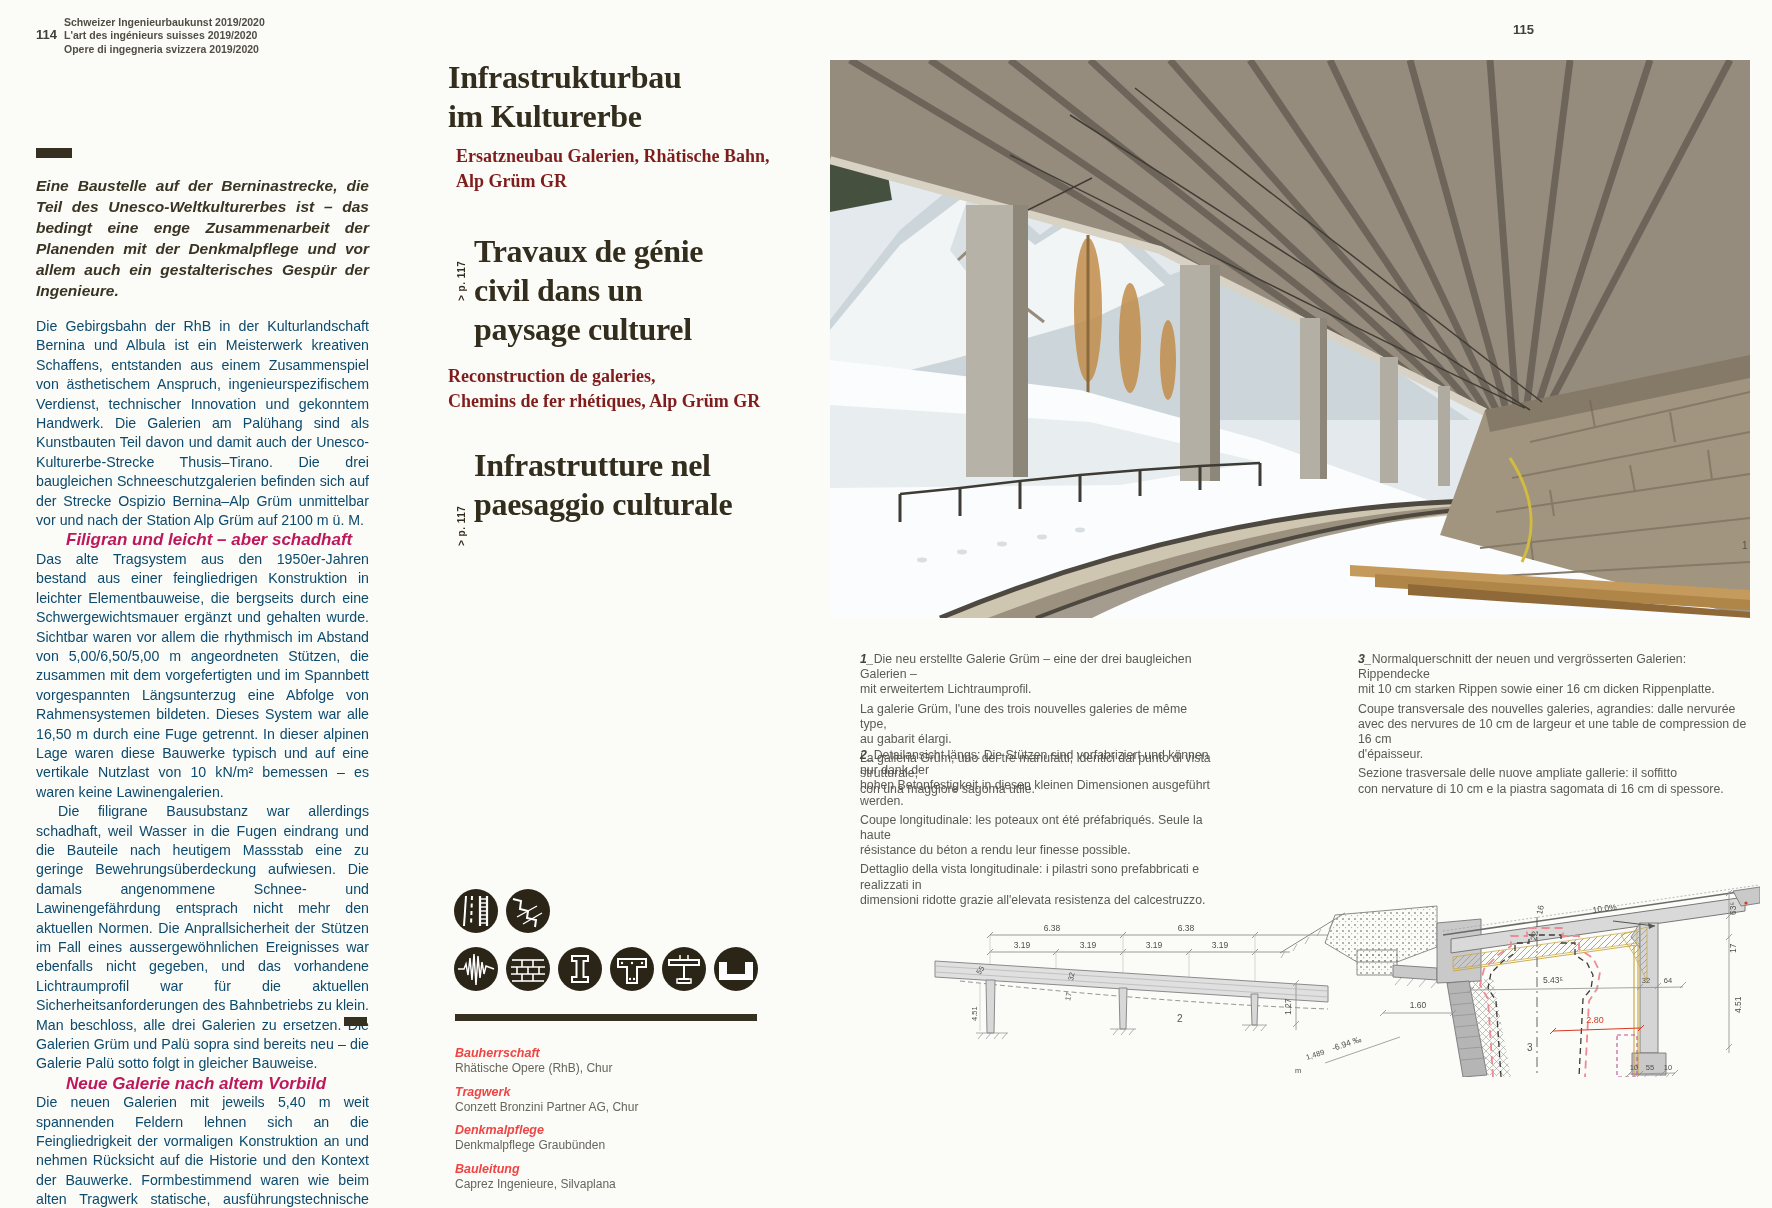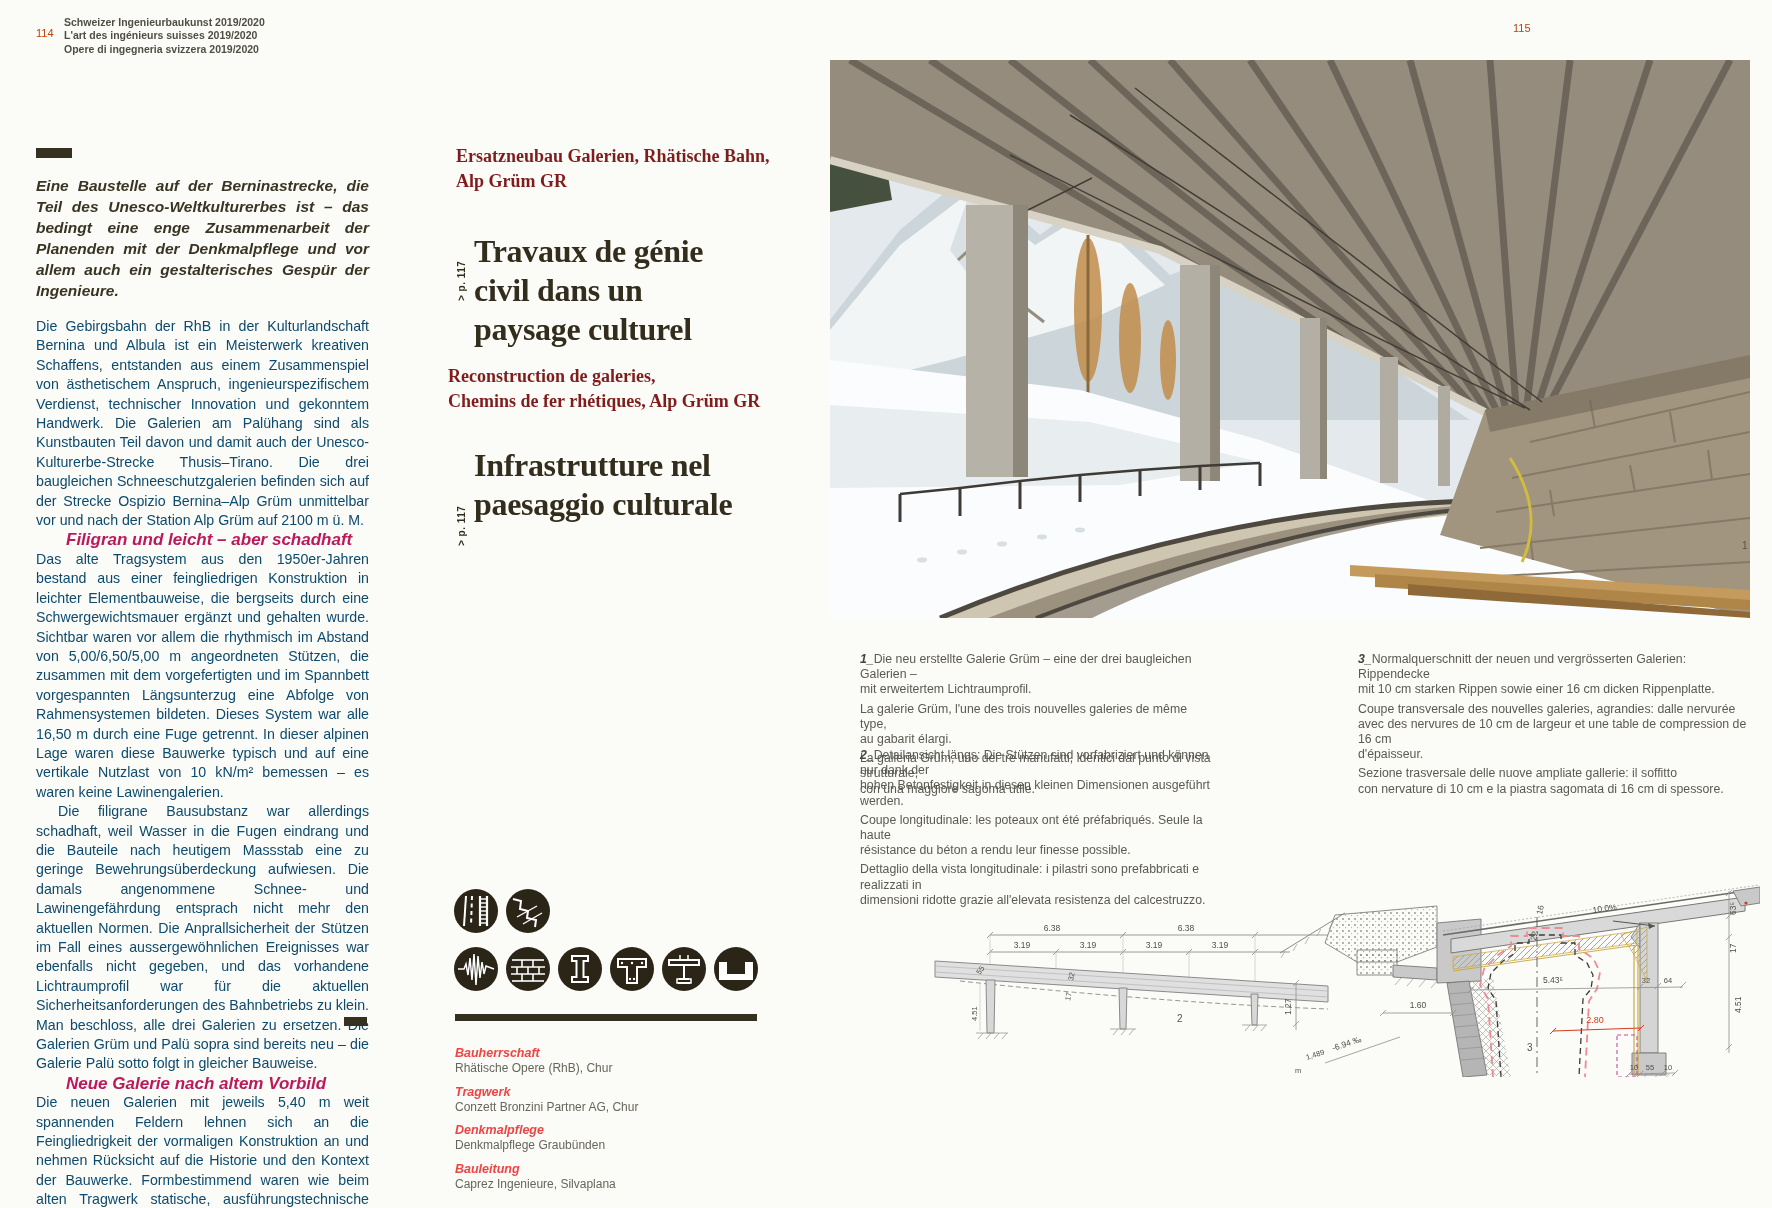--- a/index.html
+++ b/index.html
@@ -1,21 +1,21 @@
 <!DOCTYPE html>
 <html><head>
 <meta charset="utf-8">
 <style>
   *{box-sizing:border-box;margin:0;padding:0}
   html,body{width:1772px;height:1208px}
   body{position:relative;background:#fbfbf7;font-family:"Liberation Sans",sans-serif;color:#67665d;overflow:hidden}
   .abs{position:absolute}
   .pre{white-space:pre-line}
   
-  .pagenum{font-weight:normal;font-size:11px;color:#c2410c}
+  .pagenum{font-weight:bold;font-size:13px;color:#404040}
   .edition{font-size:10.5px;line-height:13.4px;font-weight:bold;color:#504e44}
   
   .colL{position:absolute;left:36px;top:148px;width:333px}
   .lead-marker{width:36px;height:10px;background:#35301f;margin-bottom:17px}
   .lead{font-size:15.5px;line-height:21px;font-weight:bold;font-style:italic;color:#3a3424;text-align:justify;margin-bottom:16px}
   .body-p{font-size:14.2px;line-height:19.4px;text-align:justify;color:#0c4a6e}
   .subhead{font-size:17px;line-height:19.4px;font-weight:bold;font-style:italic;color:#be185d;text-indent:30px;}
   .indent{text-indent:22px}
   .end-marker{position:absolute;left:344px;top:1017px;width:23px;height:9px;background:#35301f}
   
@@ -58,20 +58,22 @@
   <p class="subhead">Filigran und leicht – aber schadhaft</p>
   <p class="body-p">Das alte Tragsystem aus den 1950er-Jahren bestand aus einer feingliedrigen Konstruktion in leichter Elementbauweise, die bergseits durch eine Schwergewichtsmauer ergänzt und gehalten wurde. Sichtbar waren vor allem die rhythmisch im Abstand von 5,00/6,50/5,00 m angeordneten Stützen, die zusammen mit dem vorgefertigten und im Spannbett vorgespannten Längsunterzug eine Abfolge von Rahmensystemen bildeten. Dieses System war alle 16,50 m durch eine Fuge getrennt. In dieser alpinen Lage waren diese Bauwerke typisch und auf eine vertikale Nutzlast von 10 kN/m² bemessen – es waren keine Lawinengalerien.</p>
   <p class="body-p indent">Die filigrane Bausubstanz war allerdings schadhaft, weil Wasser in die Fugen eindrang und die Bauteile nach heutigem Massstab eine zu geringe Bewehrungsüberdeckung aufwiesen. Die damals angenommene Schnee- und Lawinengefährdung entsprach nicht mehr den aktuellen Normen. Die Anprallsicherheit der Stützen im Fall eines aussergewöhnlichen Ereignisses war ebenfalls nicht gegeben, und das vorhandene Lichtraumprofil war für die aktuellen Sicherheitsanforderungen des Bahnbetriebs zu klein. Man beschloss, alle drei Galerien zu ersetzen. Die Galerien Grüm und Palü sopra sind bereits neu – die Galerie Palü sotto folgt in gleicher Bauweise.</p>
   <p class="subhead">Neue Galerie nach altem Vorbild</p>
   <p class="body-p">Die neuen Galerien mit jeweils 5,40 m weit spannenden Feldern lehnen sich an die Feingliedrigkeit der vormaligen Konstruktion an und nehmen Rücksicht auf die Historie und den Kontext der Bauwerke. Formbestimmend waren wie beim alten Tragwerk statische, ausführungstechnische und wirtschaftliche Überlegungen. So ist die Galeriedecke wieder als Rippendecke vor Ort ausgeführt, da dieses System bei geringem Materialverbrauch statisch äusserst leistungsfähig ist. Auch übernahm das Planungsteam die Rhythmisierung der Stützen – allerdings mit vereinheitlichtem Abstand von 6,38 m, und das Dach liegt rückseitig wieder auf der bestehenden Natursteinstützmauer, die instand gesetzt, verstärkt und leicht erhöht erhalten blieb.</p>
 
 </div>
 <div class="end-marker"></div>
 
 <div class="colM">
+  <h1 class="title pre" style="left:0;top:58px">Infrastrukturbau
+im Kulturerbe</h1>
   <h2 class="subtitle pre" style="left:8px;top:144px">Ersatzneubau Galerien, Rhätische Bahn,
 Alp Grüm GR</h2>
 
   <span class="pageref" style="left:8px;top:301px">&gt; p. 117</span>
   <h1 class="title pre" style="left:26px;top:232px">Travaux de génie
 civil dans un
 paysage culturel</h1>
   <h2 class="subtitle pre" style="left:0;top:364px">Reconstruction de galeries,
 Chemins de fer rhétiques, Alp Grüm GR</h2>
 

